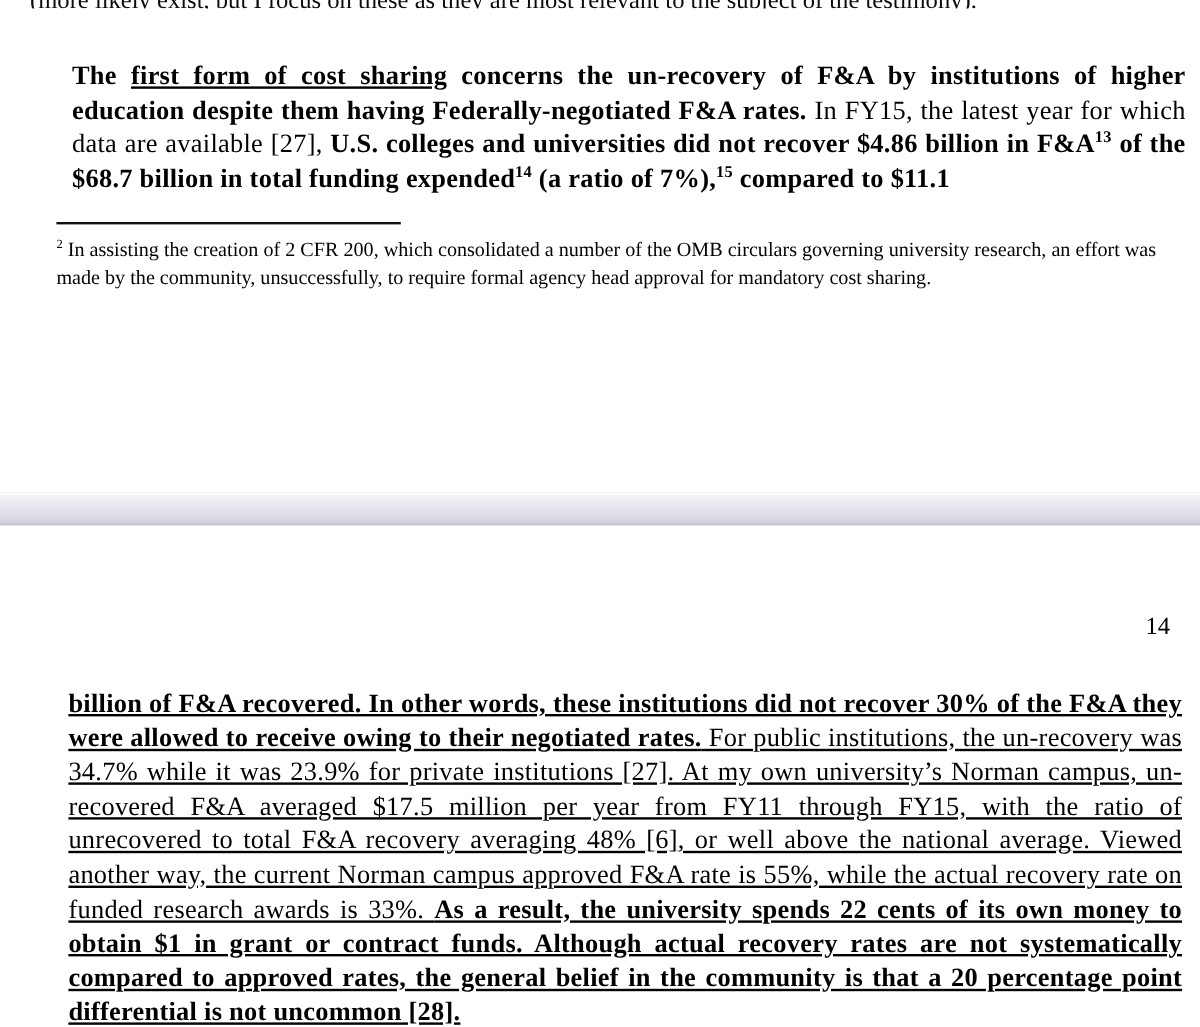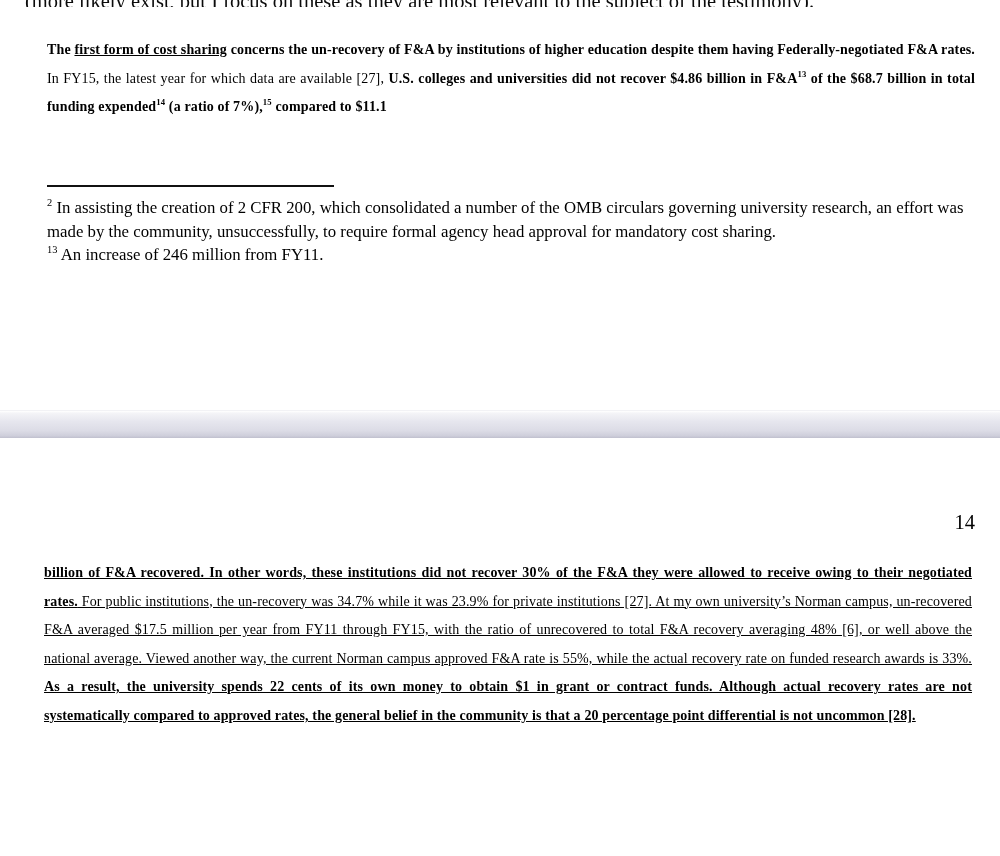--- a/index.html
+++ b/index.html
@@ -56,26 +56,26 @@
                 #e6e6ee 38%,
                 #dcdce6 70%,
                 #cfcfdb 88%,
                 #c2c2d0 95%,
                 #ffffff 100%);
     border-top: 1px solid #f2f2f5;
   }
 
   
   .body-text {
-    font-size: 14px;
+    font-size: 22px;
     line-height: 28.6px;
     text-align: justify;
     text-justify: inter-word;
     letter-spacing: 0.01em;
-    margin: 0;
+    margin: 13px;
   }
   .clipped-line {
     position: absolute;
     left: 25px;
     top: -13px;
     width: 950px;
     height: 20px;
     overflow: hidden;
     font-size: 20.5px;
     line-height: 28.6px;
@@ -149,21 +149,20 @@
 
     <p class="body-text para-main">
       <b><span>The </span><span class="underline">first form of cost sharing</span><span> concerns the un-recovery of F&amp;A by institutions of higher education despite them having Federally-negotiated F&amp;A rates.</span></b><span>  In FY15, the latest year for which data are available [27], </span><b>U.S. colleges and universities did not recover $4.86 billion in F&amp;A</b><sup>13</sup><b> of the $68.7 billion in total funding expended</b><sup>14</sup><b> (a ratio of 7%),</b><sup>15</sup><b> compared to $11.1</b>
     </p>
 
     <div class="footnote-block">
       <div class="footnote-rule"></div>
 
       <p class="fn"><sup>2</sup> <span>In assisting the creation of 2 CFR 200, which consolidated a number of the OMB circulars governing university research, an effort was made by the community, unsuccessfully, to require formal agency head approval for mandatory cost sharing.</span></p>
 
-      <p class="fn"><sup>13</sup> <span>An increase of 246 million from FY11.</span></p>
     </div>
   </div>
 
   <div class="page-break"></div>
 
   <div class="page page-bottom">
 
     <div class="page-number">14</div>
 
     <p class="body-text para-body14">

